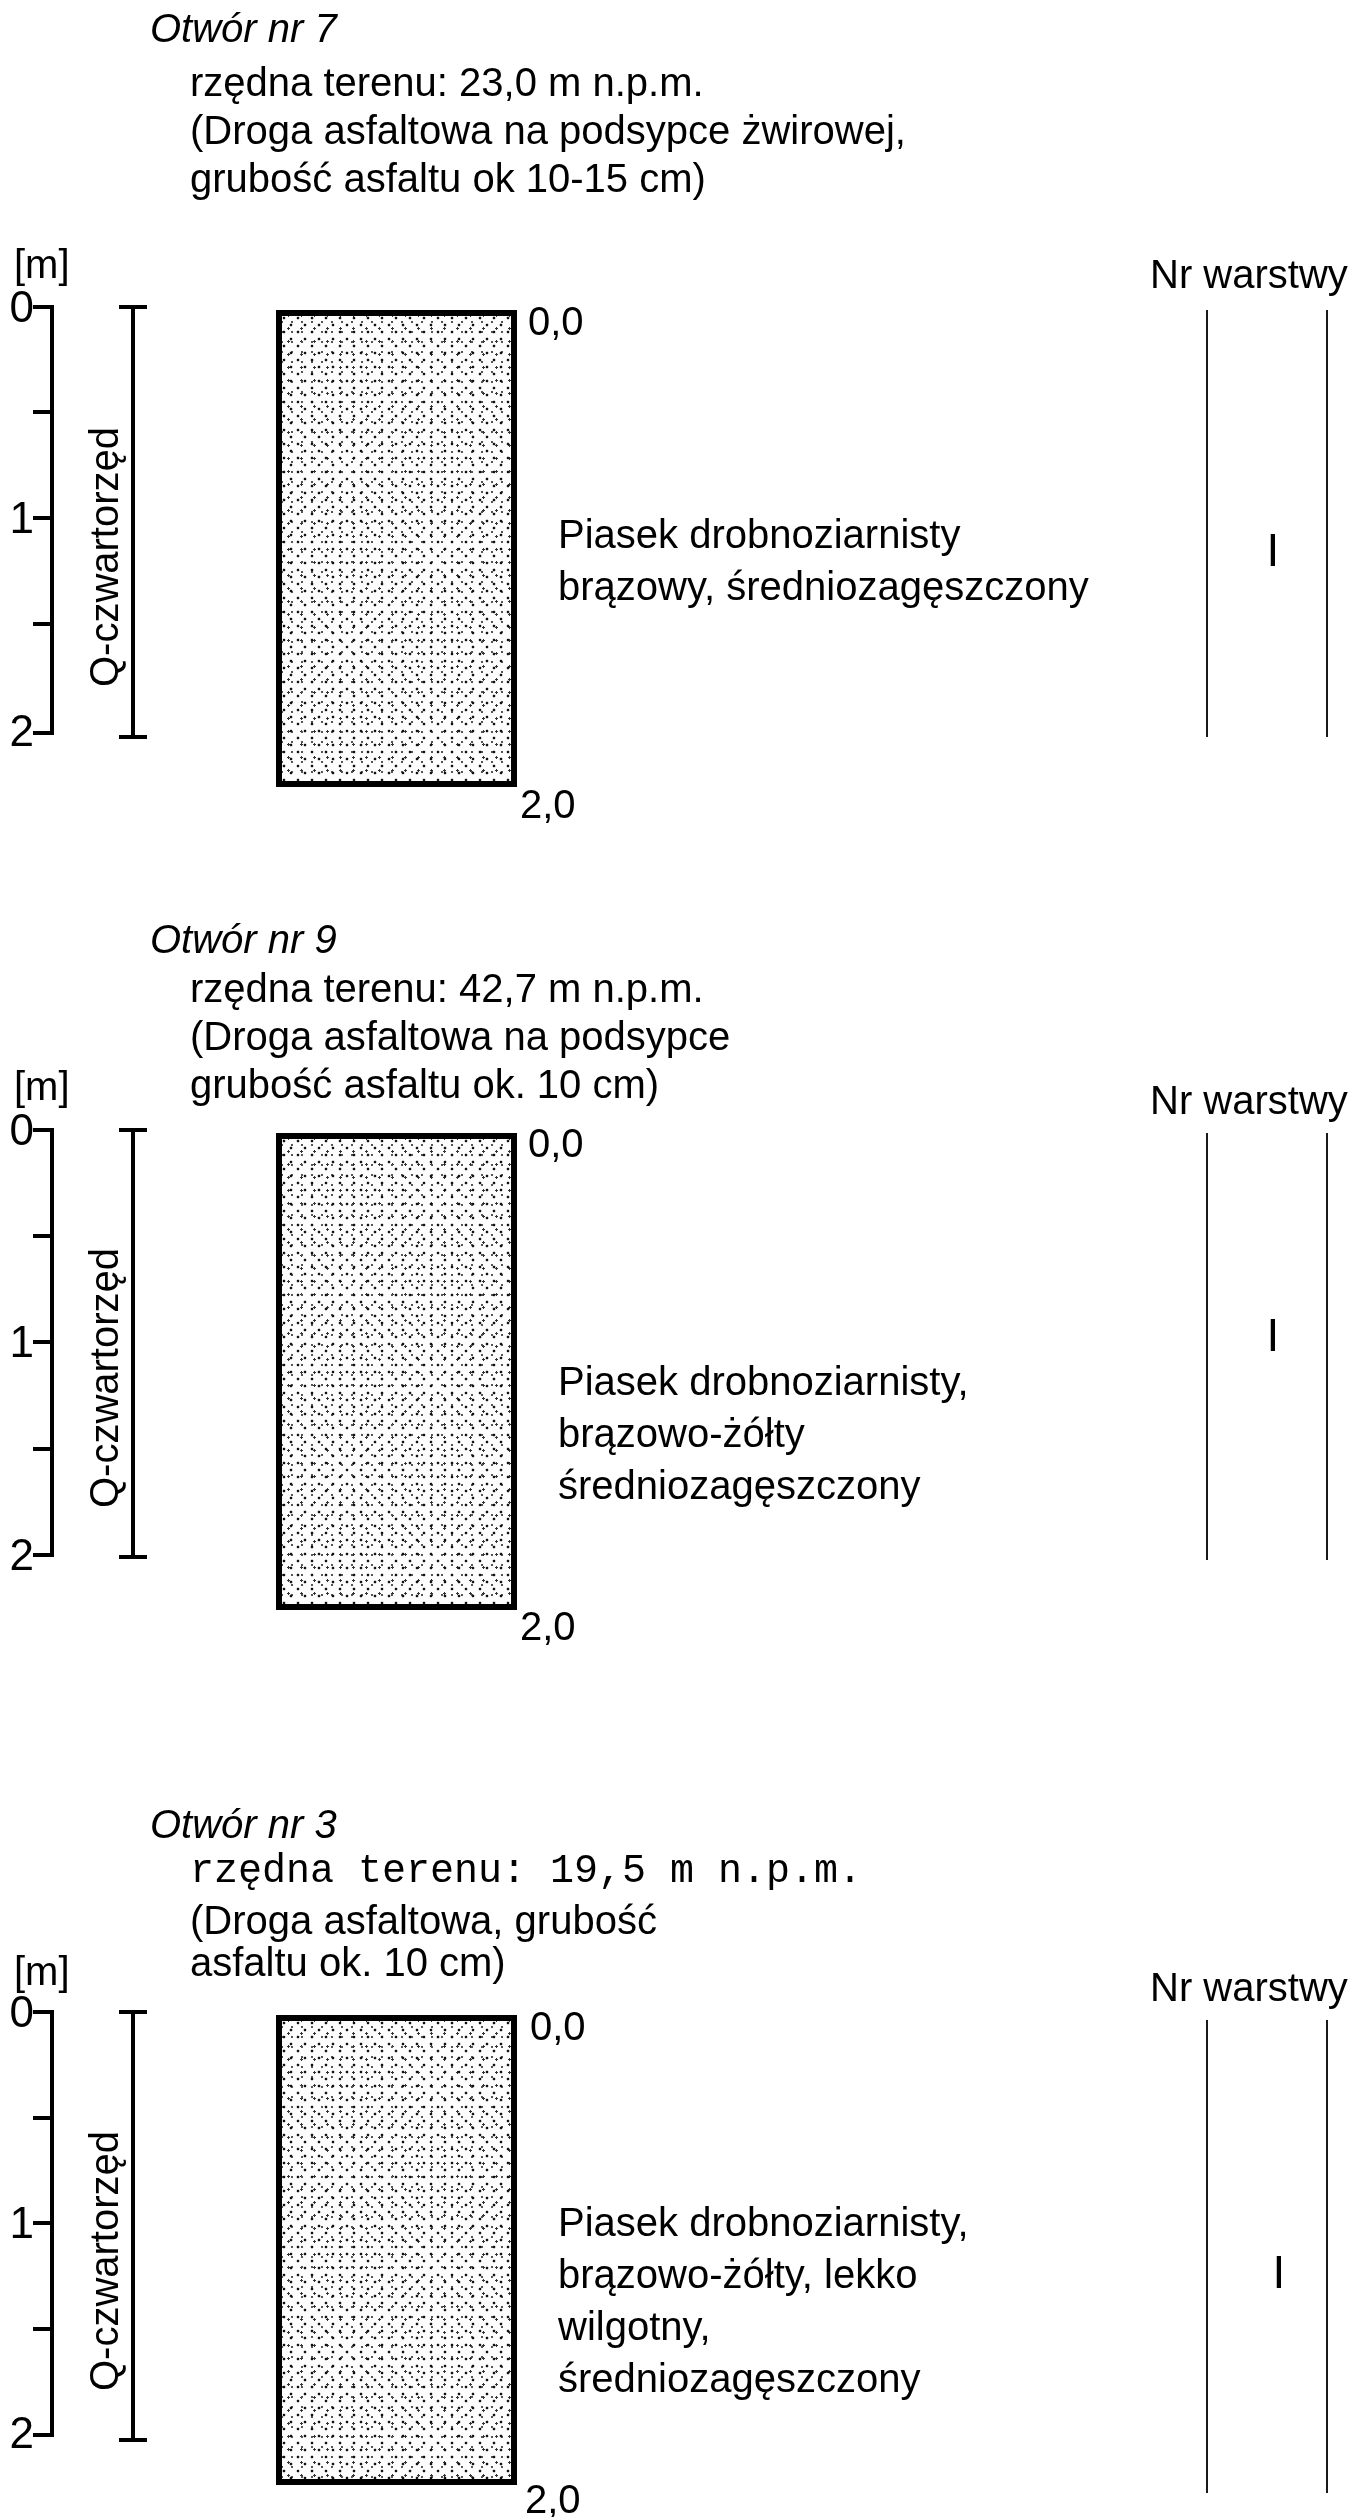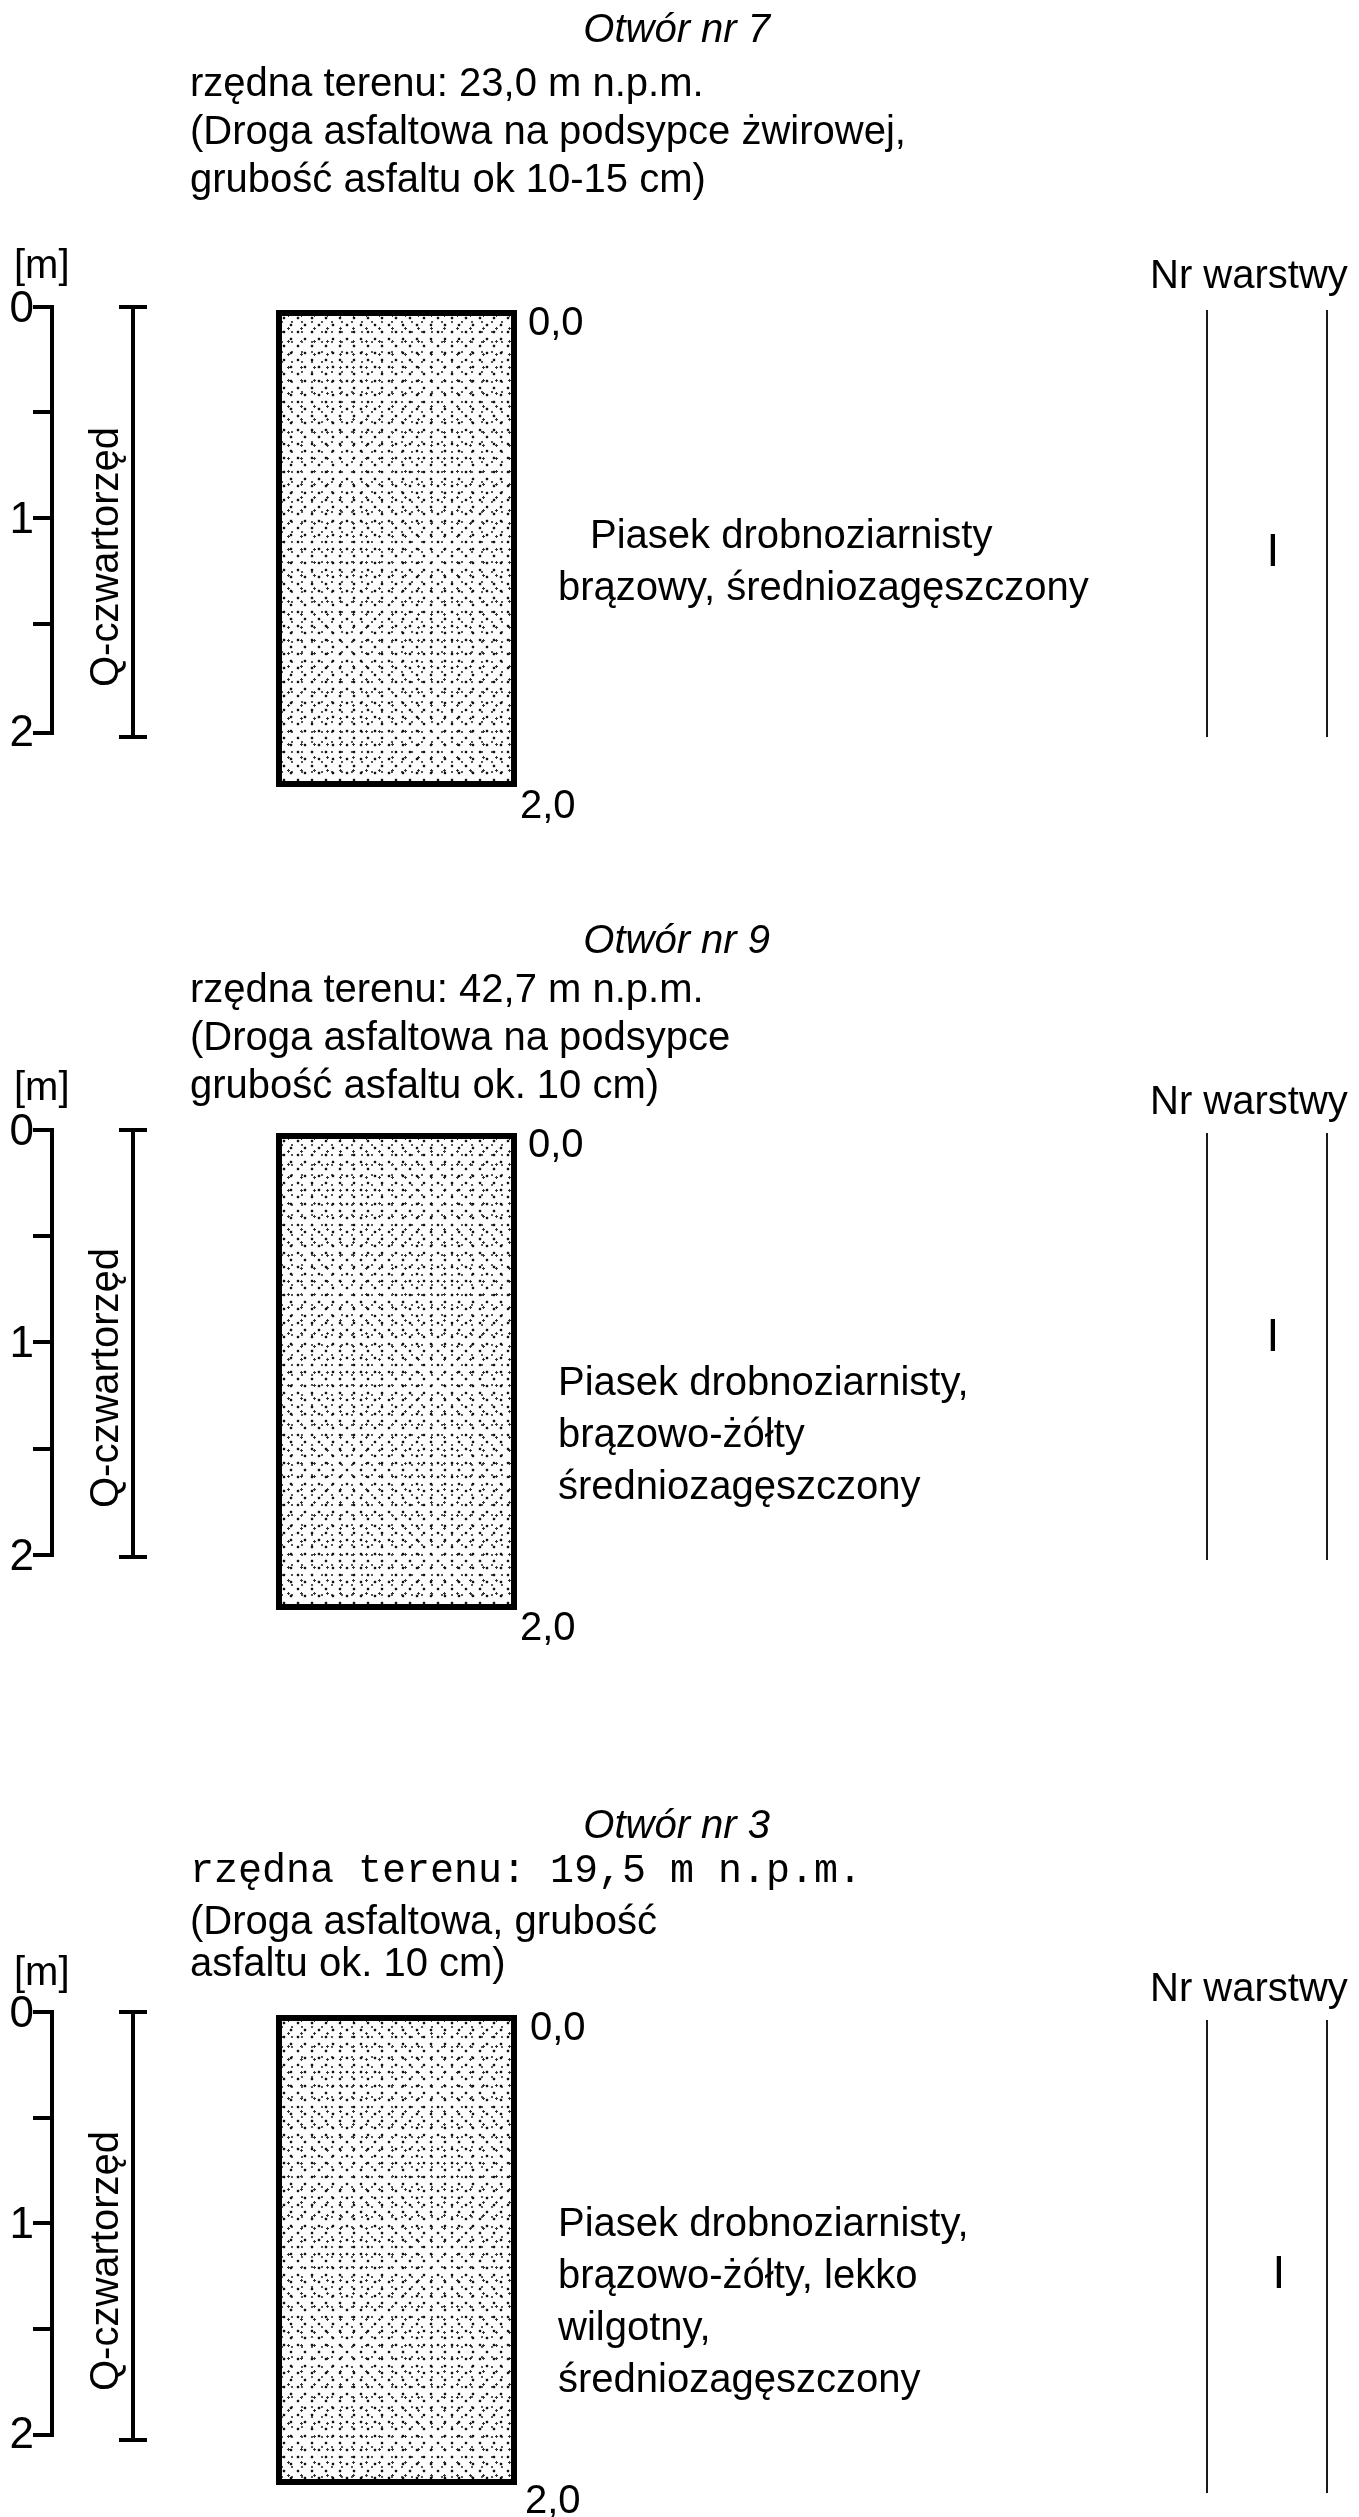--- a/index.html
+++ b/index.html
@@ -11,21 +11,21 @@
     font-family:"Liberation Sans","DejaVu Sans",sans-serif;
     color:#000;
   }
   .txt{
     position:absolute;
     font-size:40px;
     line-height:48px;
     white-space:nowrap;
     color:#000;
   }
-  .title{font-style:italic;text-align:right;}
+  .title{font-style:italic;text-align:left;}
   .scale-num{font-size:44px;line-height:48px;text-align:right;}
   .vline,.hline{position:absolute;background:#000;}
   .thin{background:#1a1a1a;}
   .qlabel{
     text-align:center;
     transform:rotate(-90deg);
   }
   .col{
     position:absolute;
     box-sizing:border-box;
@@ -63,21 +63,21 @@
 
   <div class="vline" style="left:131px;top:305px;width:4px;height:434px;"></div>
   <div class="hline" style="left:119px;top:305px;width:28px;height:4px;"></div>
   <div class="hline" style="left:119px;top:735px;width:28px;height:4px;"></div>
   <div class="txt qlabel" style="left:-116px;top:533px;width:440px;height:48px;">Q-czwartorzęd</div>
 
   <div class="col" style="left:276px;top:310px;width:241px;height:477px;"></div>
   <div class="txt" style="left:528px;top:297px;">0,0</div>
   <div class="txt" style="left:520px;top:780px;">2,0</div>
 
-  <div class="txt" style="left:558px;top:510px;margin-left:32px;">Piasek drobnoziarnisty</div>
+  <div class="txt" style="left:558px;top:510px;">Piasek drobnoziarnisty</div>
   <div class="txt" style="left:558px;top:562px;">brązowy, średniozagęszczony</div>
 
   <div class="txt" style="left:1150px;top:250px;">Nr warstwy</div>
   <div class="vline thin" style="left:1206px;top:310px;width:2px;height:427px;"></div>
   <div class="vline thin" style="left:1326px;top:310px;width:2px;height:427px;"></div>
   <div class="txt layer-i" style="left:1243px;top:526px;">I</div>
 </div>
 
 <div>
   <div class="txt title" style="left:150px;top:915px;width:620px;">Otwór nr 9</div>

